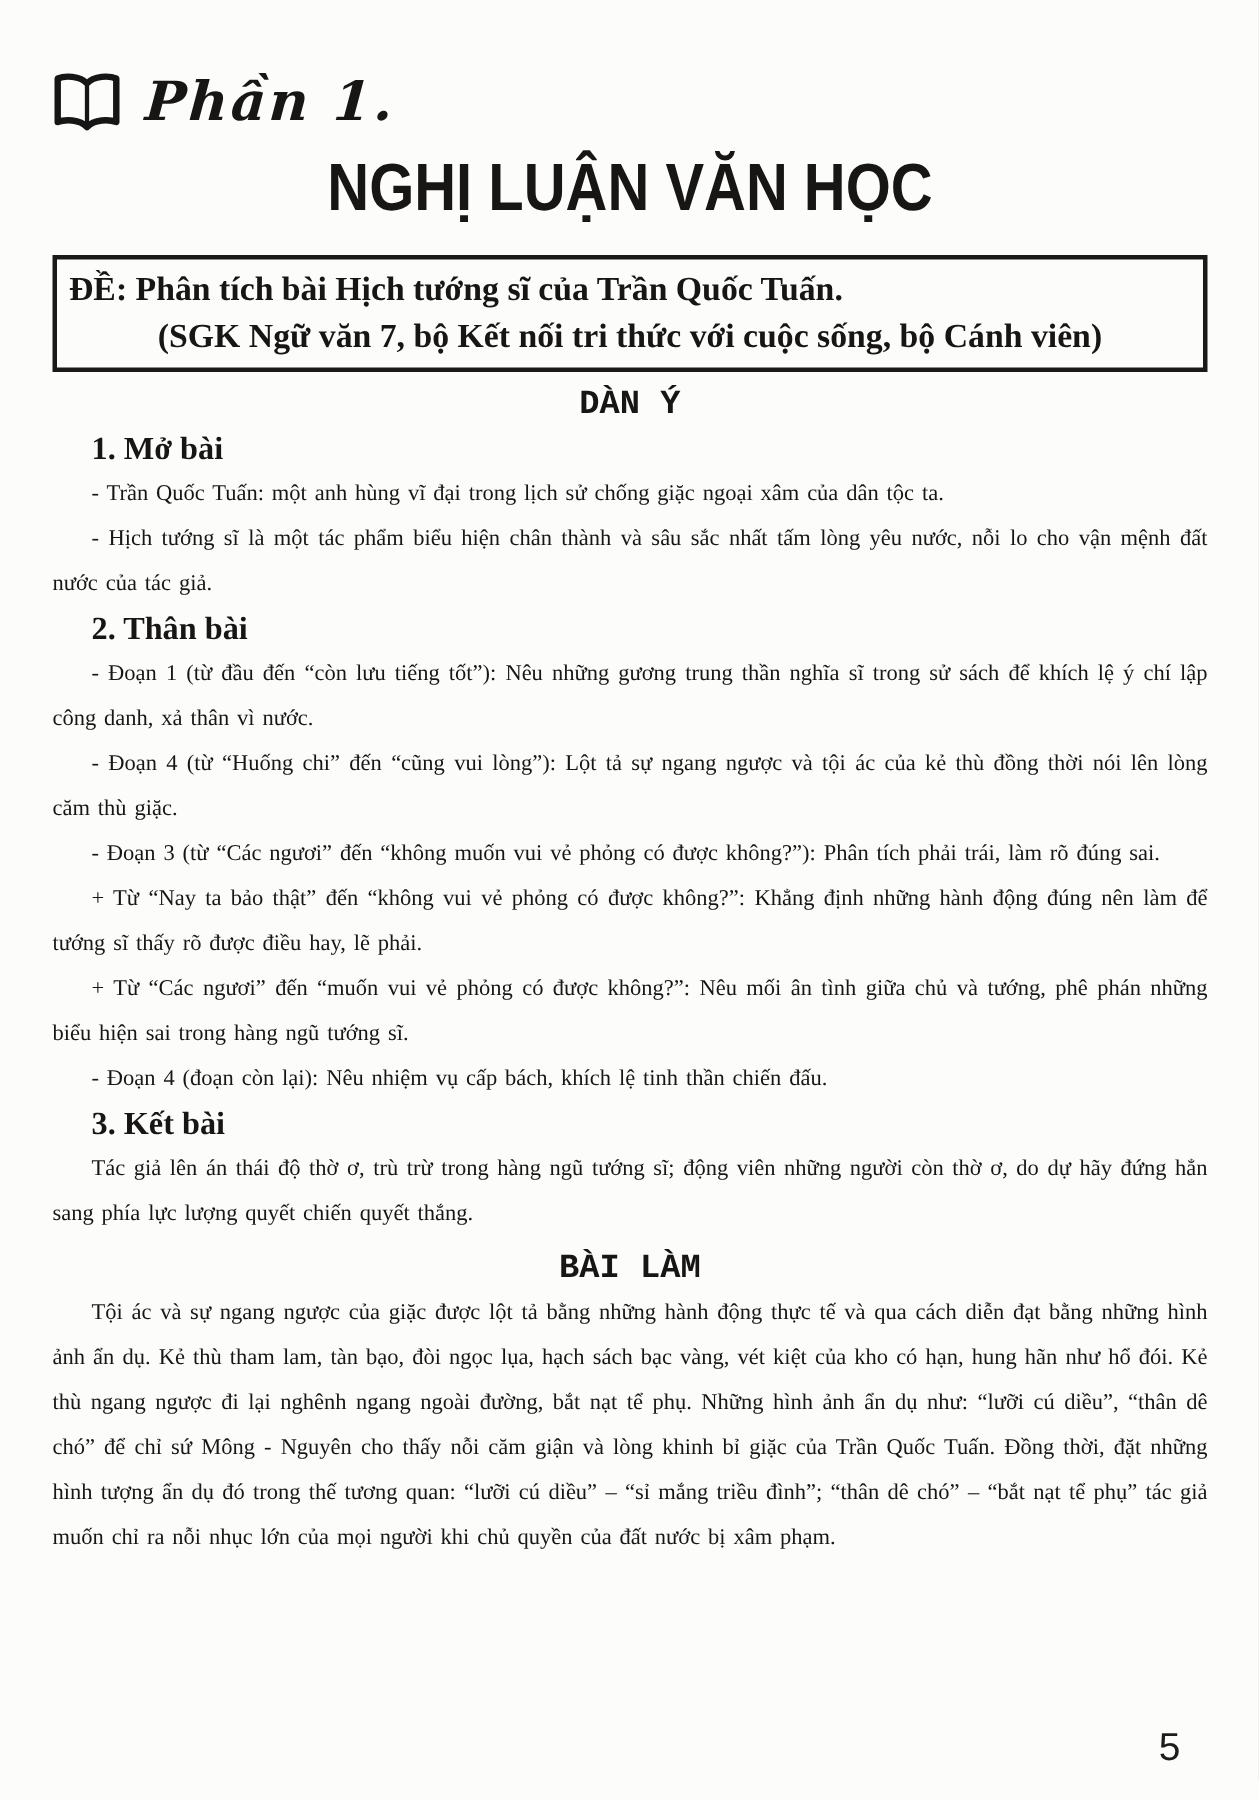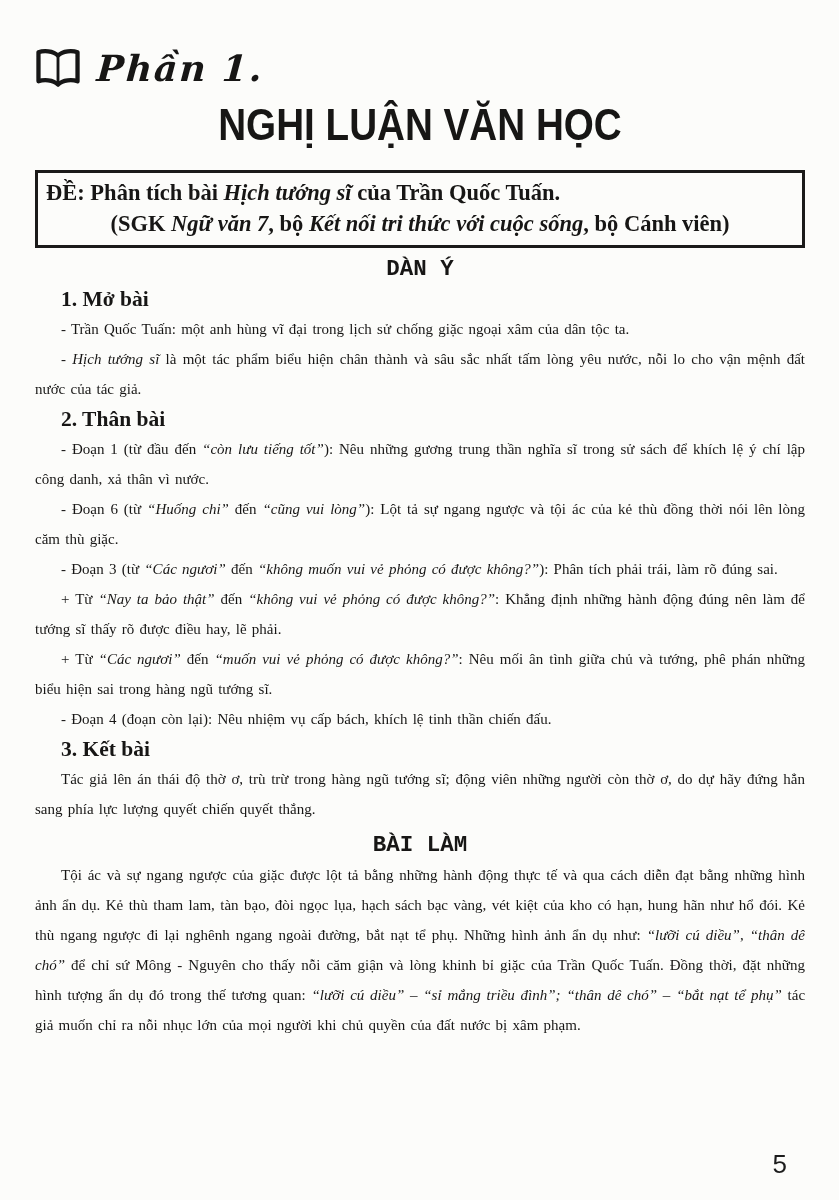--- a/index.html
+++ b/index.html
@@ -57,21 +57,21 @@
     text-indent:26px;
     font-family:Liberation Serif, serif;
   }
   .para {
     font-size:15px;
     line-height:30px;
     text-align:justify;
     text-indent:26px;
     word-spacing:1.5px;
   }
-  .i { font-style:italic; }
+  .i { }
   .page-number {
     position:absolute;
     right:52px; bottom:20px;
     font-family:"Liberation Sans", sans-serif;
     font-size:26px;
     color:#1c1c1c;
   }
 </style>
 </head>
 <body>
@@ -97,21 +97,21 @@
 
   <div class="center-head">DÀN Ý</div>
 
   <section>
     <p class="sub-head">1. Mở bài</p>
     <p class="para"><span>- Trần Quốc Tuấn: một anh hùng vĩ đại trong lịch sử chống giặc ngoại xâm của dân tộc ta.</span></p>
     <p class="para"><span>- </span><span class="i">Hịch tướng sĩ</span><span> là một tác phẩm biểu hiện chân thành và sâu sắc nhất tấm lòng yêu nước, nỗi lo cho vận mệnh đất nước của tác giả.</span></p>
 
     <p class="sub-head">2. Thân bài</p>
     <p class="para"><span>- Đoạn 1 (từ đầu đến </span><span class="i">“còn lưu tiếng tốt”</span><span>): Nêu những gương trung thần nghĩa sĩ trong sử sách để khích lệ ý chí lập công danh, xả thân vì nước.</span></p>
-    <p class="para"><span>- Đoạn 6 (từ </span><span class="i">“Huống chi”</span><span> đến </span><span class="i">“cũng vui lòng”</span><span>): Lột tả sự ngang ngược và tội ác của kẻ thù đồng thời nói lên lòng căm thù giặc.</span></p>
+    <p class="para"><span>- Đoạn 4 (từ </span><span class="i">“Huống chi”</span><span> đến </span><span class="i">“cũng vui lòng”</span><span>): Lột tả sự ngang ngược và tội ác của kẻ thù đồng thời nói lên lòng căm thù giặc.</span></p>
     <p class="para"><span>- Đoạn 3 (từ </span><span class="i">“Các ngươi”</span><span> đến </span><span class="i">“không muốn vui vẻ phỏng có được không?”</span><span>): Phân tích phải trái, làm rõ đúng sai.</span></p>
     <p class="para"><span>+ Từ </span><span class="i">“Nay ta bảo thật”</span><span> đến </span><span class="i">“không vui vẻ phỏng có được không?”</span><span>: Khẳng định những hành động đúng nên làm để tướng sĩ thấy rõ được điều hay, lẽ phải.</span></p>
     <p class="para"><span>+ Từ </span><span class="i">“Các ngươi”</span><span> đến </span><span class="i">“muốn vui vẻ phỏng có được không?”</span><span>: Nêu mối ân tình giữa chủ và tướng, phê phán những biểu hiện sai trong hàng ngũ tướng sĩ.</span></p>
     <p class="para"><span>- Đoạn 4 (đoạn còn lại): Nêu nhiệm vụ cấp bách, khích lệ tinh thần chiến đấu.</span></p>
 
     <p class="sub-head">3. Kết bài</p>
     <p class="para"><span>Tác giả lên án thái độ thờ ơ, trù trừ trong hàng ngũ tướng sĩ; động viên những người còn thờ ơ, do dự hãy đứng hẳn sang phía lực lượng quyết chiến quyết thắng.</span></p>
   </section>
 
   <div class="center-head">BÀI LÀM</div>

